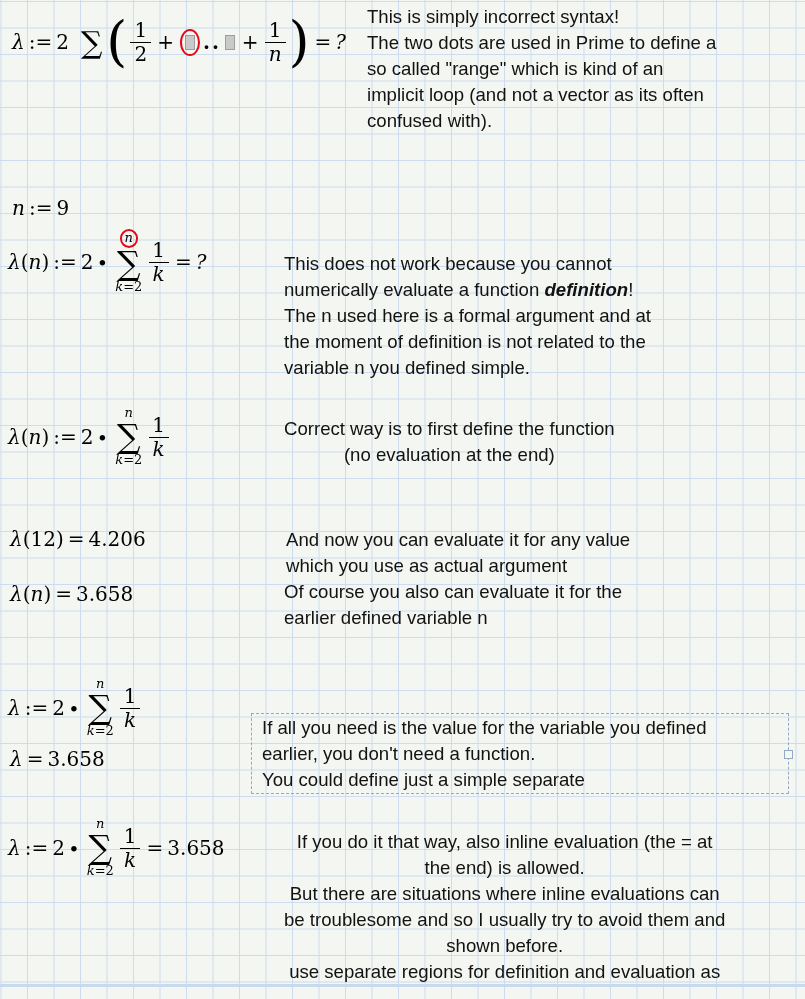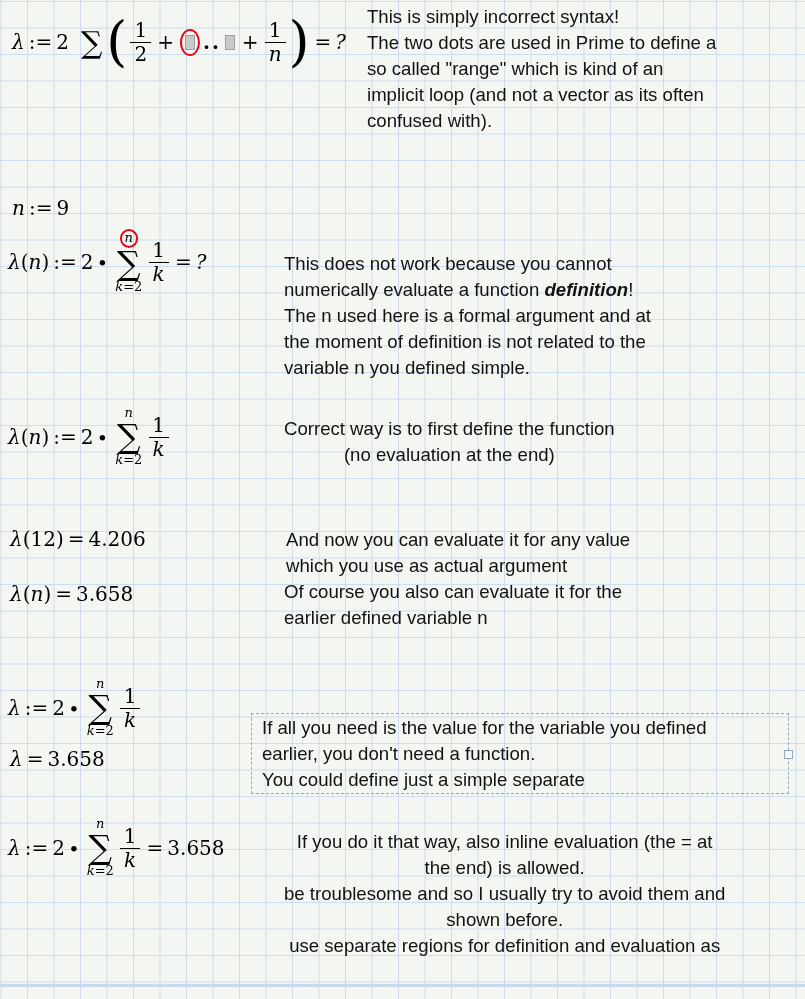--- a/index.html
+++ b/index.html
@@ -228,20 +228,21 @@
         <span class="num">1</span>
         <span class="den mi">k</span>
       </span>
     <span class="mo">=</span>
       <span>3.658</span>
   </div>
 
   <div class="text" style="left:262px;top:829px;text-align:center;">
     <div>If you do it that way, also inline evaluation (the = at</div>
     <div>the end) is allowed.</div>
+    <div>But there are situations where inline evaluations can</div>
     <div>be troublesome and so I usually try to avoid them and</div>
     <div>shown before.</div>
     <div>use separate regions for definition and evaluation as</div>
   </div>
 
   <div class="pagebreak" style="top:984px;"></div>
 
 </div>
 
 </body></html>

